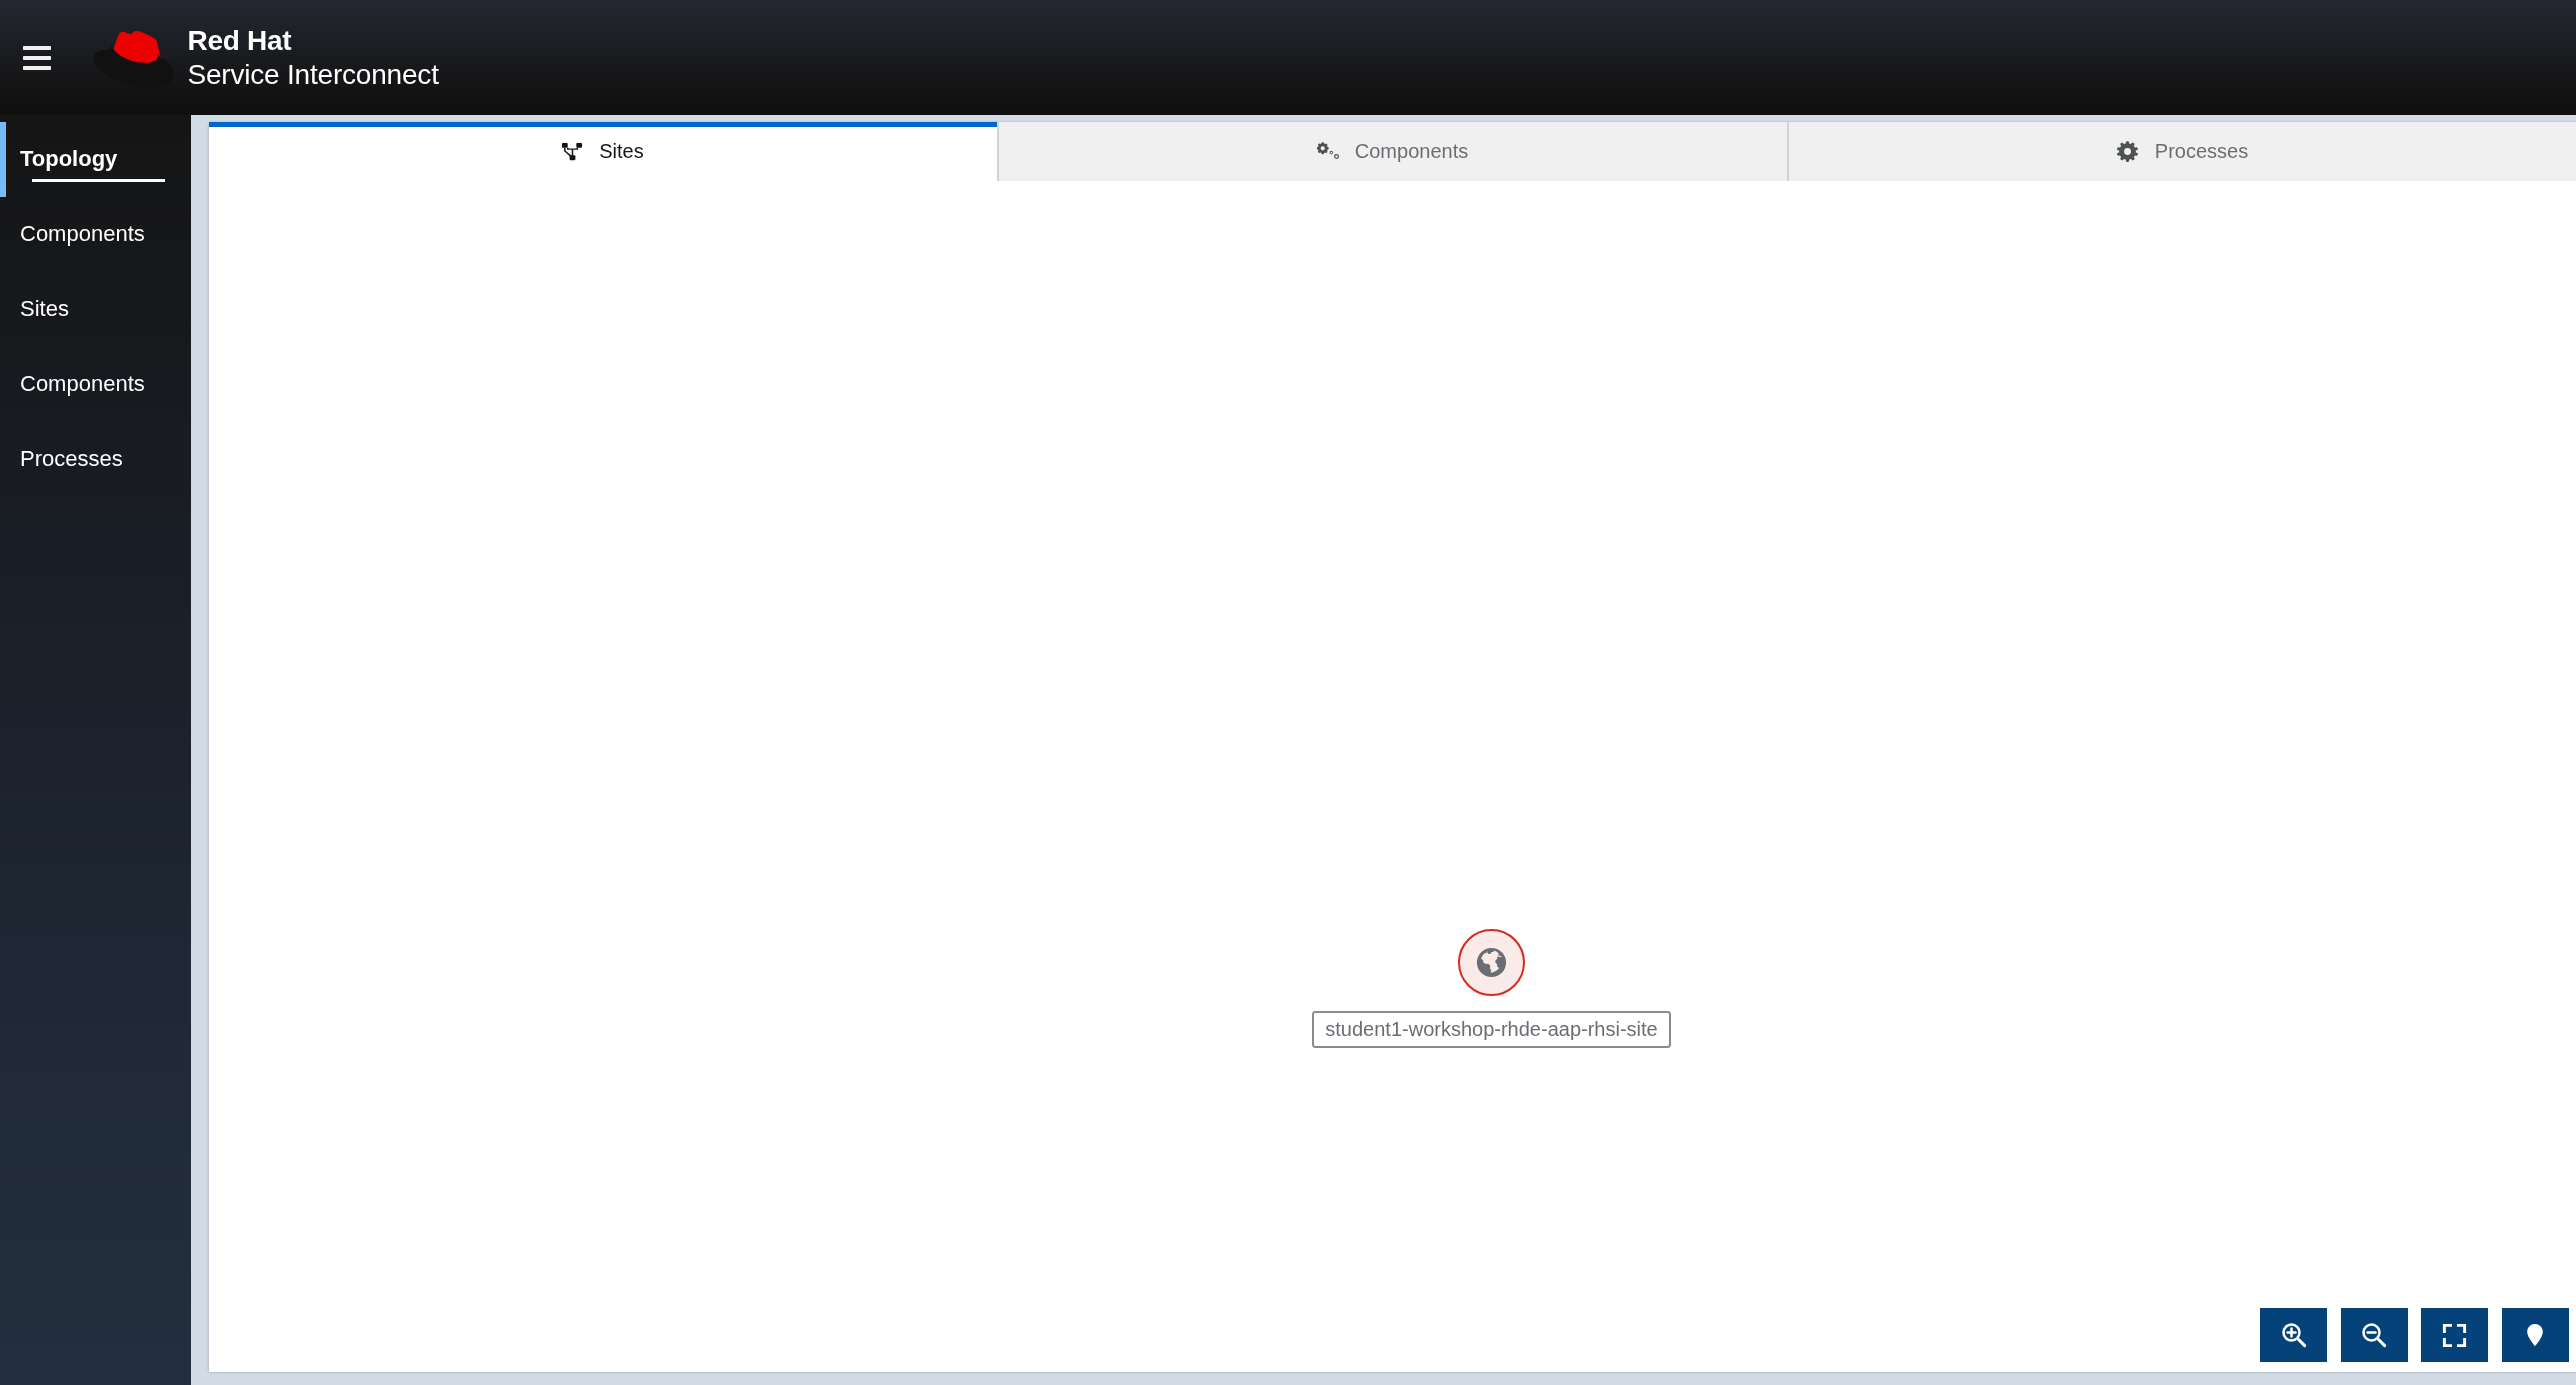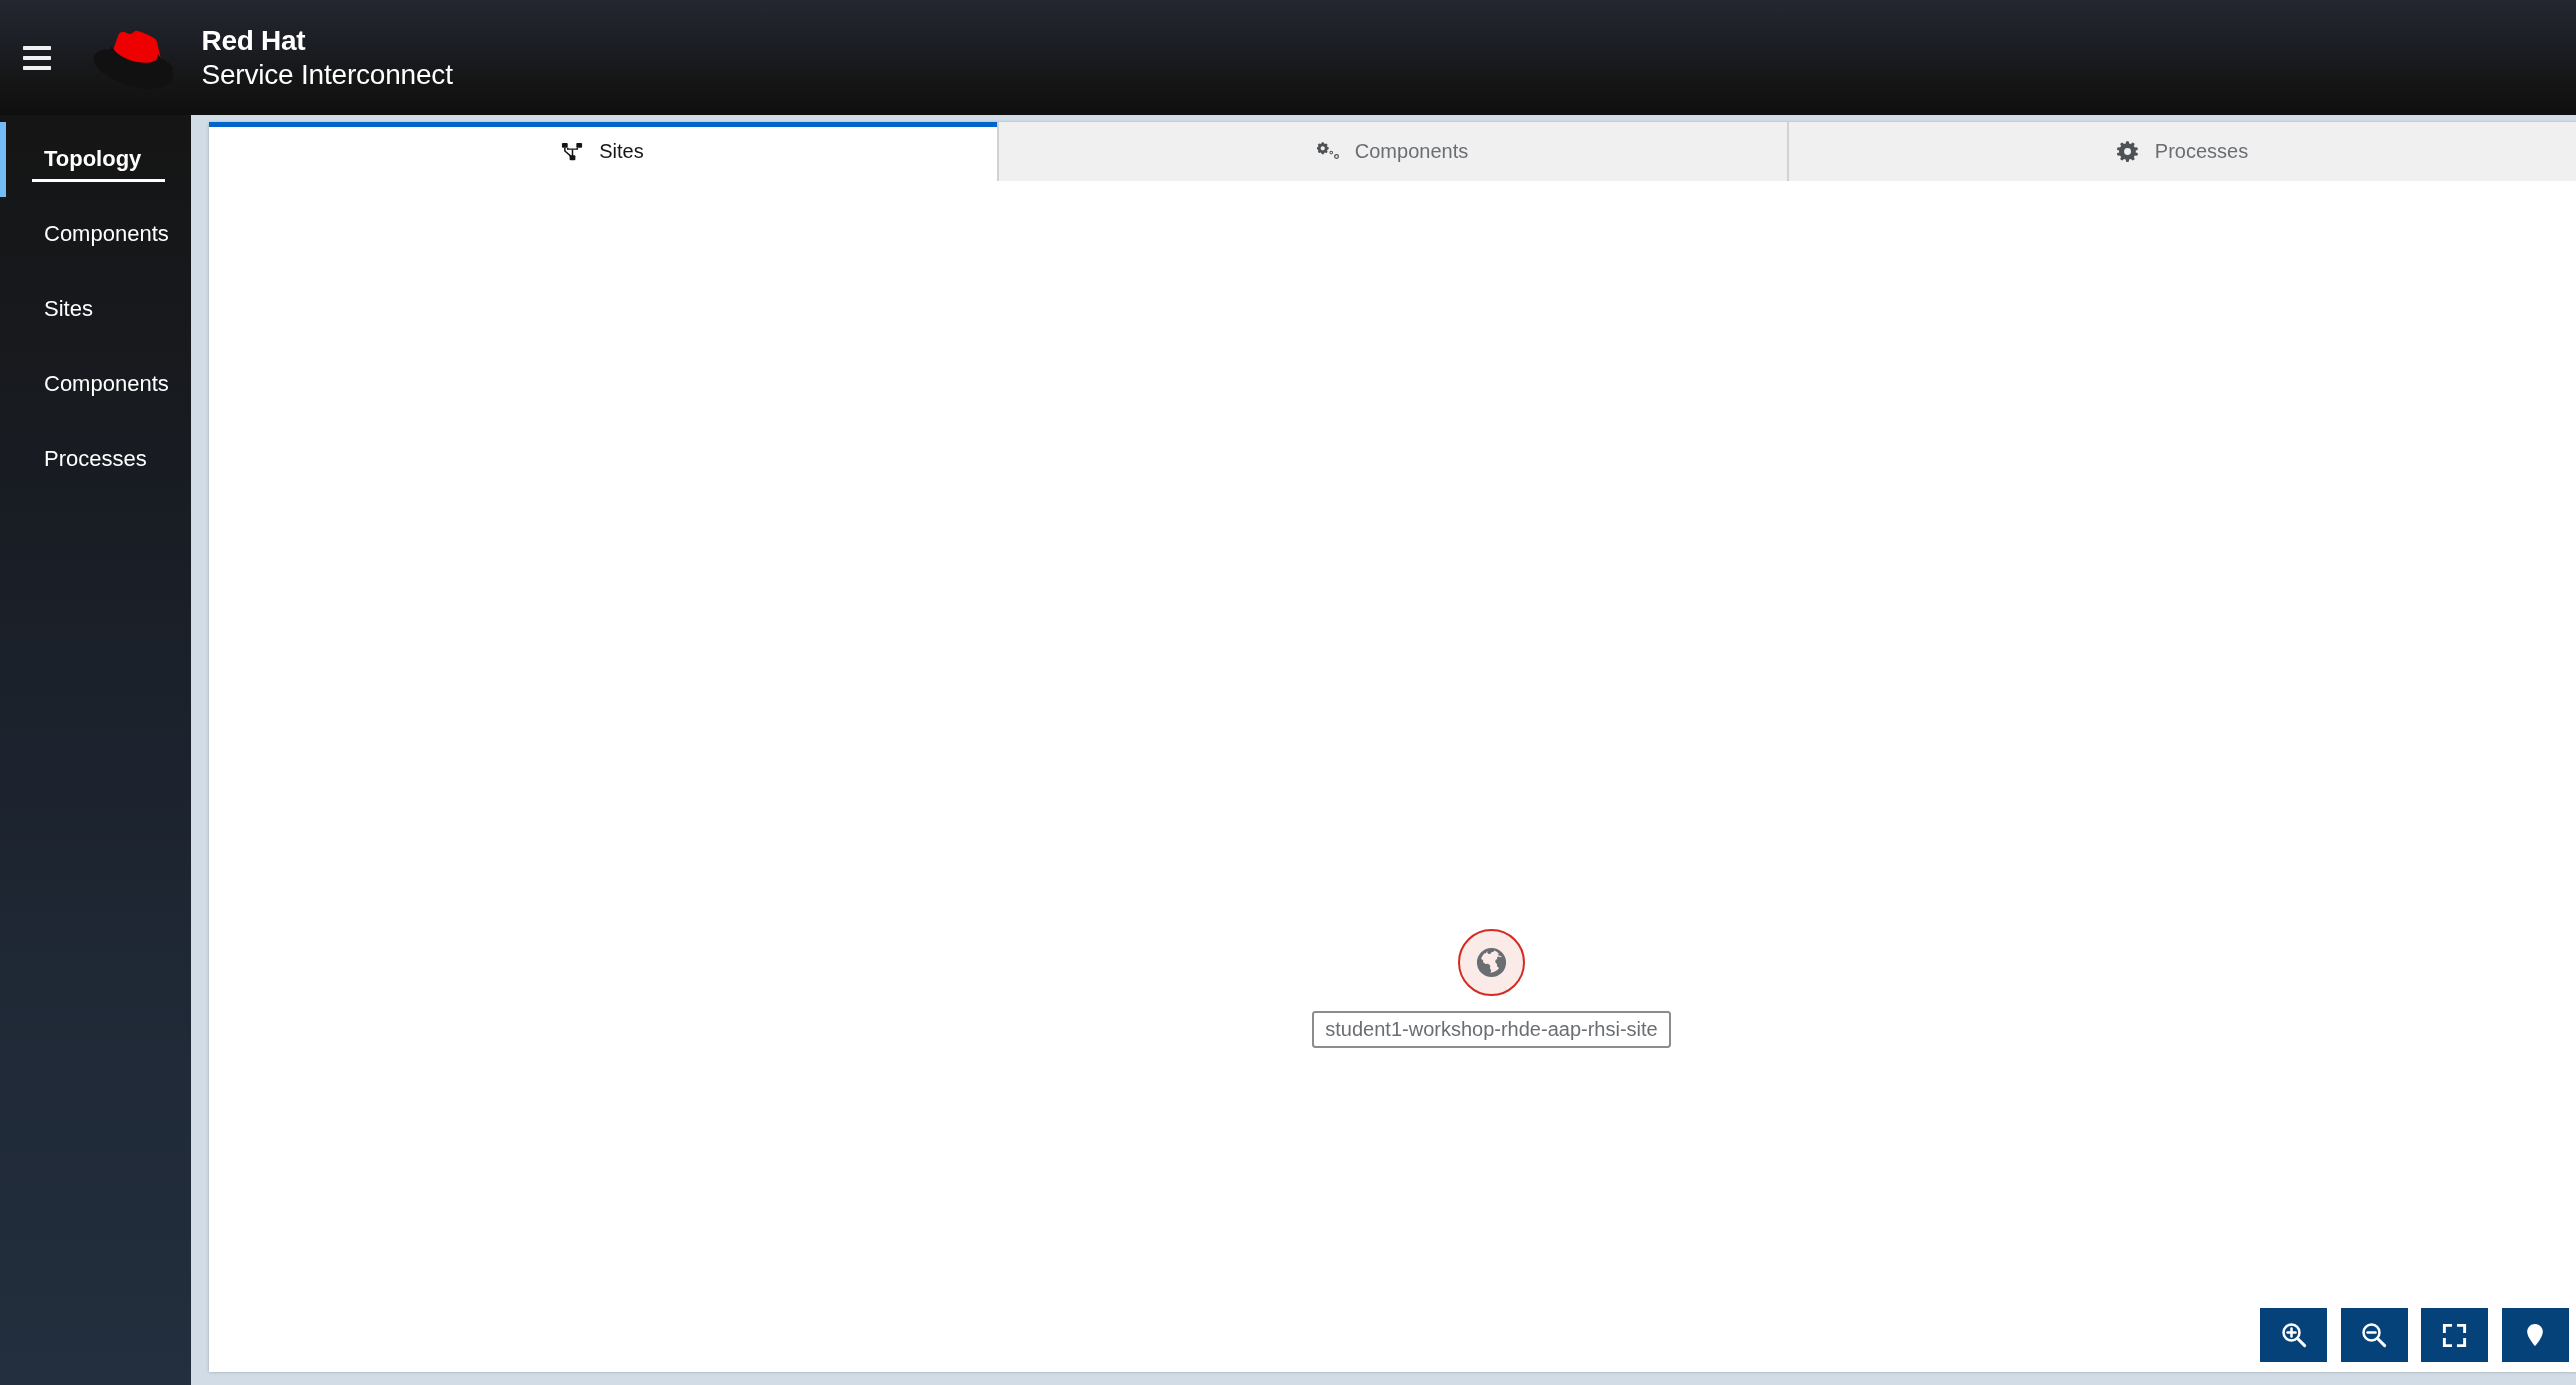--- a/index.html
+++ b/index.html
@@ -46,21 +46,21 @@
     display: block;
     width: 28px;
     height: 4px;
     background: #f0f0f0;
     border-radius: 0.7px;
   }
 
   .brand {
     display: flex;
     align-items: center;
-    gap: 29px;
+    gap: 15px;
     margin-left: 13.5px;
   }
   .rh-logo {
     width: 85px;
     height: 65px;
     flex: 0 0 auto;
     display: block;
   }
   .brand-text {
     display: flex;
@@ -91,21 +91,21 @@
     background: linear-gradient(to bottom, #151515 0%, #17191d 18%, #1b212b 45%, #202a38 75%, #232f3e 100%);
     z-index: 30;
     padding-top: 6.7px;
   }
 
   .nav-item {
     position: relative;
     height: 75px;
     display: flex;
     align-items: center;
-    padding-left: 44px;
+    padding-left: 20px;
     cursor: pointer;
     color: #ffffff;
     font-size: 22px;
     font-weight: 400;
   }
   .nav-item .nav-label { pointer-events: none; }
 
   .nav-item.active {
     font-weight: 700;
   }

